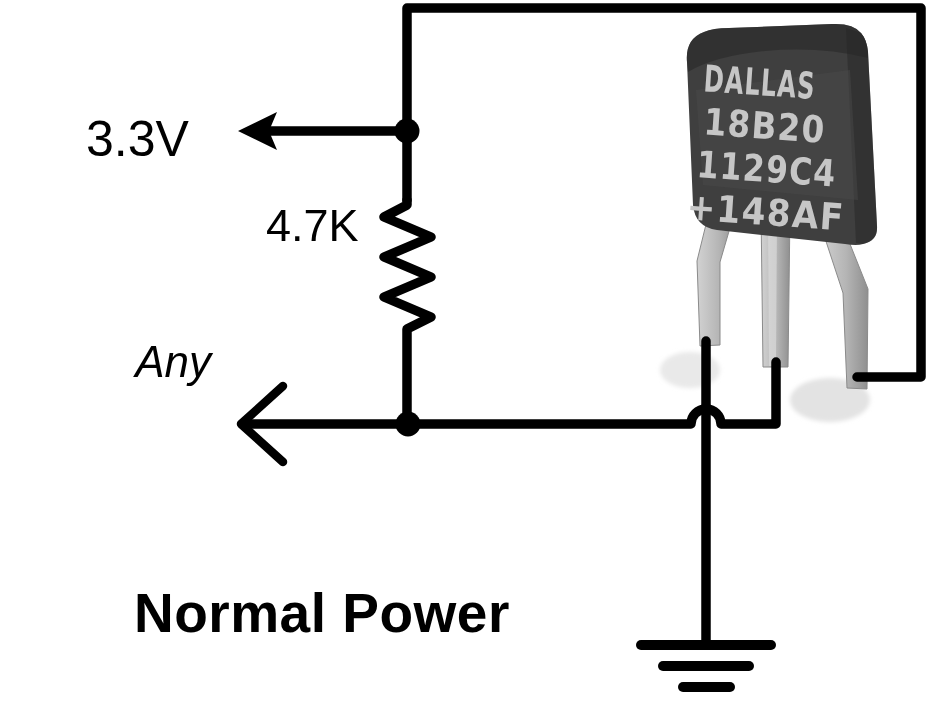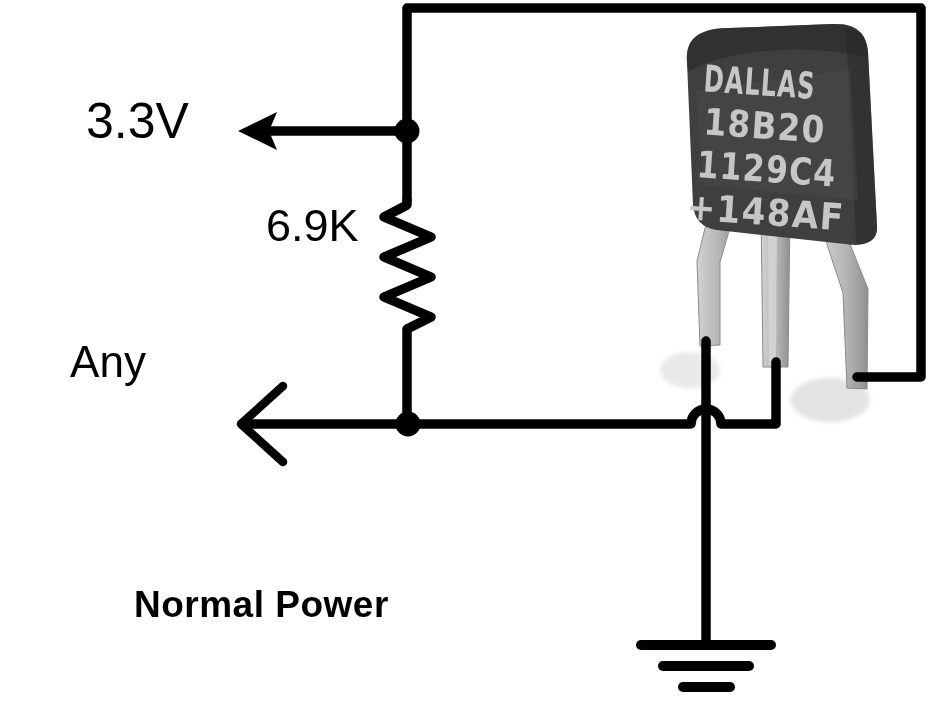--- a/index.html
+++ b/index.html
@@ -18,22 +18,23 @@
     width: 934px; height: 704px;
   }
   .label {
     position: absolute;
     color: #000000;
     line-height: 1;
     white-space: nowrap;
     font-family: "Liberation Sans", sans-serif;
   }
   .io-block {
-    text-align: center;
+    text-align: right;
     white-space: nowrap;
+    font-style: italic;
   }
   .io-block div { line-height: 61px; }
   .title-label {
     font-weight: bold;
     letter-spacing: 0.5px;
   }
   .pkg-text {
     font-family: "DejaVu Sans", sans-serif;
     letter-spacing: 1.5px;
   }
@@ -117,23 +118,23 @@
       <path stroke-width="10" d="M 683 687 L 730 687"></path>
     </g>
 
     <g fill="#000000" stroke="none">
       <polygon points="238,131 277,112 269,131 277,150"></polygon>
       <circle cx="407" cy="131" r="12.5"></circle>
       <circle cx="408" cy="424" r="12.5"></circle>
     </g>
   </svg>
 
-  <div class="label" style="left:86px; top:96px; font-size:50px;">3.3V</div>
+  <div class="label" style="left:86px; top:114px; font-size:50px;">3.3V</div>
 
-  <div class="label" style="left:266px; top:203px; font-size:45px;">6.9K</div>
+  <div class="label" style="left:266px; top:203px; font-size:45px;">4.7K</div>
 
   <div class="label io-block" style="left:5px; top:331px; width:206px; font-size:44px;">
     <div>Any</div>
   </div>
 
-  <div class="label title-label" style="left:134px; top:586px; font-size:37px;">Normal Power</div>
+  <div class="label title-label" style="left:134px; top:586px; font-size:55px;">Normal Power</div>
 
 </div>
 
 </body></html>

